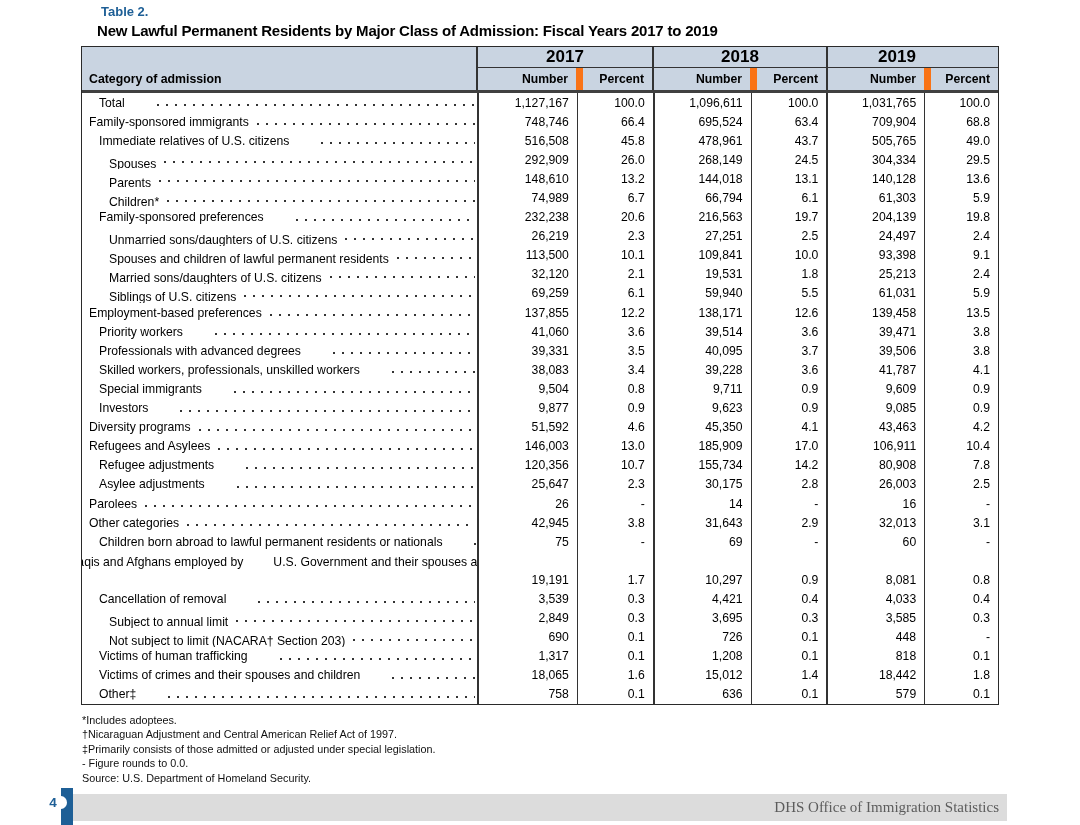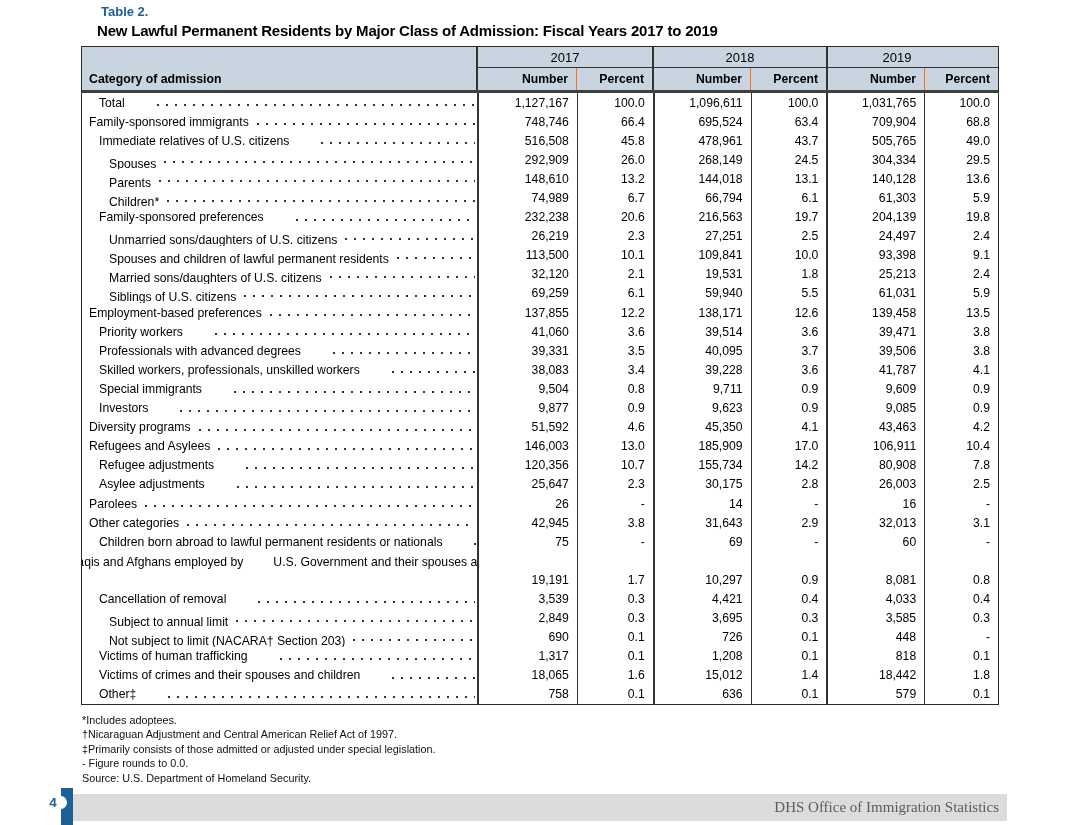--- a/index.html
+++ b/index.html
@@ -16,34 +16,34 @@
   .cat  { width:396px; }
   .c-n1 { width:100px; } .c-p1 { width:76px; }
   .c-n2 { width:98px; }  .c-p2 { width:76px; }
   .c-n3 { width:98px; }  .c-p3 { width:74px; }
 
   
   .t-head { display:flex; background:#c9d4e1; border-bottom:3px solid #404040; }
   .h-cat  { width:396px; display:flex; align-items:flex-end; padding:0 0 4px 7px; font-size:12.3px; font-weight:bold; }
   .h-right{ display:flex; flex-direction:column; width:522px; }
   .h-years{ display:flex; height:21px; border-bottom:1px solid #333; }
-  .h-year { display:flex; align-items:center; justify-content:center; font-size:13px; font-weight:normal; border-left:2px solid #333; }
+  .h-year { display:flex; align-items:center; justify-content:center; font-size:17px; font-weight:bold; border-left:2px solid #333; }
   .y1 { width:176px; } .y2 { width:174px; } .y3 { width:140px; }
   .h-subs { display:flex; height:22px; }
   .h-sub  { display:flex; align-items:center; justify-content:flex-end; padding-right:8px; font-size:12.2px; font-weight:bold; }
 
   
   .t-row { display:flex; height:19.1px; align-items:stretch; }
   .t-row.two-line { height:38.2px; }
   .cell { display:flex; align-items:center; overflow:hidden; }
   .num  { justify-content:flex-end; padding-right:8px; font-size:12.2px; }
   .gsep { border-left:2px solid #333; }
   .c-p1,.c-p2,.c-p3 { border-left:1px solid #333; }
   .h-sub.gsep { border-left:2px solid #333; }
-  .h-sub.thin { border-left:1px solid #f97316; }
+  .h-sub.thin { border-left:7px solid #f97316; }
 
   .cat { padding-left:7px; font-size:12.2px; }
   .cat.i1 { padding-left:17px;gap:24px; }
   .cat.i2 { padding-left:27px;margin-top:8px; }
   .lbl { white-space:nowrap; }
   .dots { flex:1 1 auto; min-width:5px; height:100%; margin-left:5px; margin-right:2px;
           background-image:radial-gradient(circle at 2px 2px, #333 1.05px, transparent 1.4px);
           background-size:9px 4px; background-repeat:repeat-x;
           background-position:2px calc(100% - 5px); }
   .t-row.two-line .cat { flex-direction:row; align-items:stretch; justify-content:center; padding-top:1px; }

